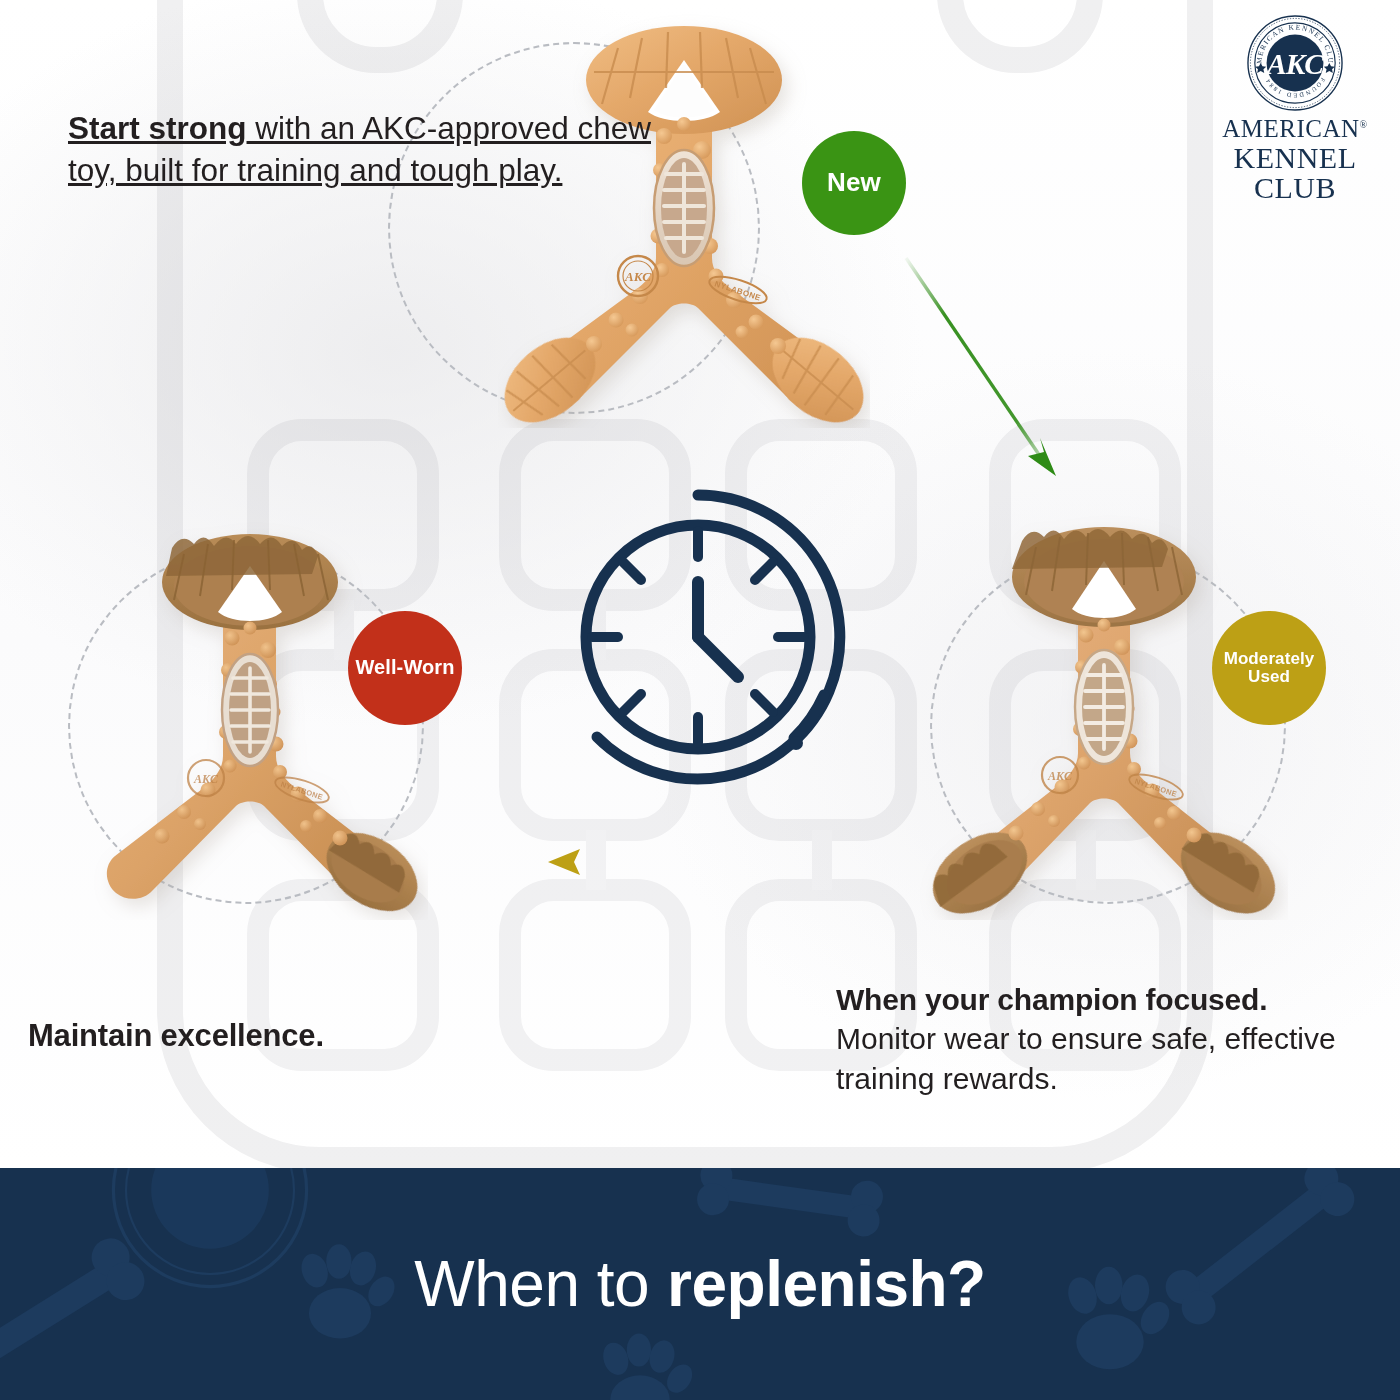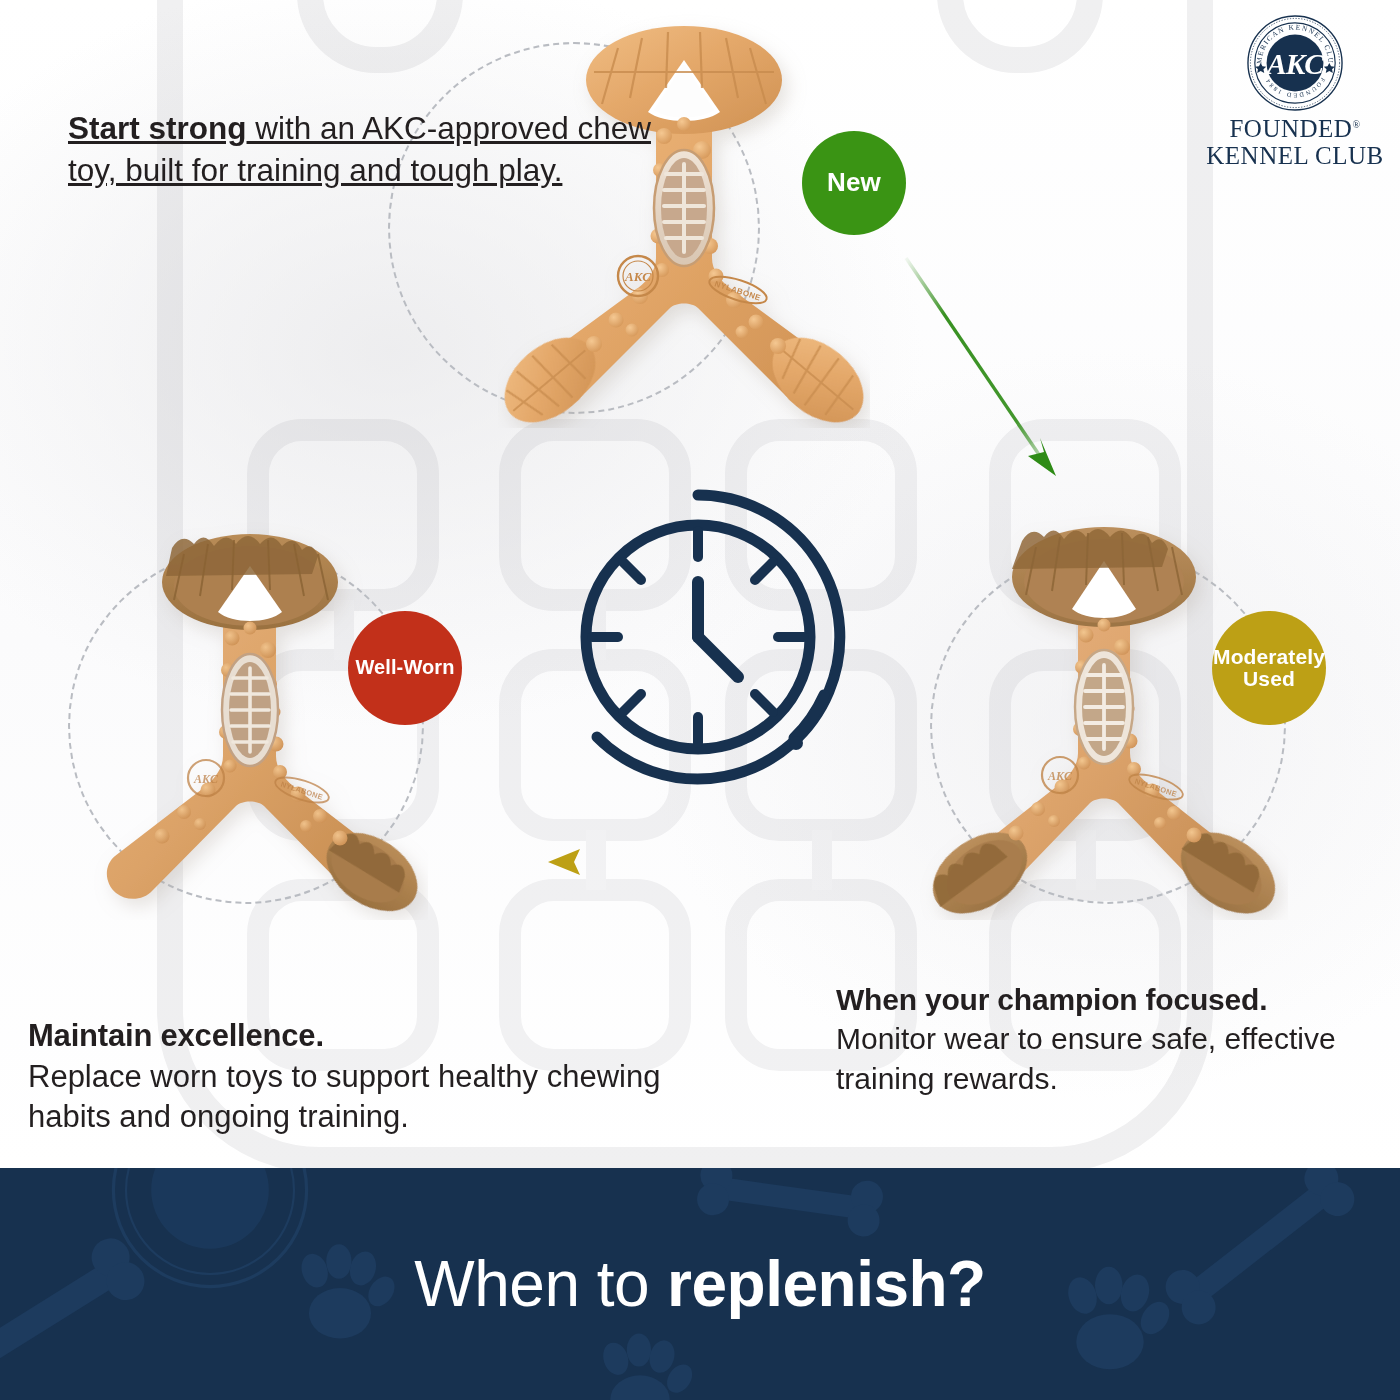--- a/index.html
+++ b/index.html
@@ -24,21 +24,21 @@
 
   
   .logo{position:absolute;right:16px;top:14px;width:178px;z-index:30;text-align:center;}
   .logo-seal{width:98px;height:98px;margin:0 auto;display:block;}
   .logo-wordmark{
     margin-top:4px;color:#17314f;letter-spacing:.5px;line-height:1.02;
     font-family:"Liberation Serif", serif;
   }
   .logo-l1{font-size:25px;font-weight:400;position:relative;display:inline-block;}
   .logo-l1 .reg{font-size:10px;vertical-align:super;}
-  .logo-l2{font-size:25px;font-weight:400;display:block;margin-top:1px;}
+  .logo-l2{font-size:30px;font-weight:400;display:block;margin-top:1px;}
 
   
   .copy{position:absolute;z-index:25;color:#231f20;}
   .copy .hl{font-weight:bold;}
   .copy-top{left:68px;top:108px;width:600px;font-size:31.5px;line-height:1.33;text-decoration:underline;}
   .copy-bl{left:28px;top:980px;width:710px;font-size:31px;line-height:1.31;margin-top:36px;}
   .copy-br{left:836px;top:980px;width:545px;font-size:30px;line-height:1.31;}
   .copy-head{font-weight:bold;font-size:1em;display:block;letter-spacing:-.2px;}
   .copy-body{display:block;}
 
@@ -48,21 +48,21 @@
   .dcircle{position:absolute;border:2px dashed #b9bcc2;border-radius:50%;z-index:10;background:transparent;}
 
   
   .badge{
     position:absolute;border-radius:50%;z-index:26;
     display:flex;align-items:center;justify-content:center;text-align:center;
     color:#fff;font-weight:bold;line-height:1.06;
   }
   .badge-new{left:802px;top:131px;width:104px;height:104px;background:#3a9414;font-size:26px;letter-spacing:.2px;}
   .badge-well{left:348px;top:611px;width:114px;height:114px;background:#c2301a;font-size:20px;letter-spacing:.1px;}
-  .badge-mod{left:1212px;top:611px;width:114px;height:114px;background:#bda015;font-size:21px;letter-spacing:.1px;padding:0 6px;box-sizing:border-box;}
+  .badge-mod{left:1212px;top:611px;width:114px;height:114px;background:#bda015;font-size:17px;letter-spacing:.1px;padding:0 6px;box-sizing:border-box;}
 
   
   .clock{position:absolute;left:548px;top:487px;width:300px;height:300px;z-index:20;}
 
   
   .arrow-layer{position:absolute;inset:0;width:1400px;height:1400px;z-index:22;pointer-events:none;}
 
   
   .banner{
     position:absolute;left:0;top:1168px;width:1400px;height:232px;
@@ -128,21 +128,21 @@
       <text font-family="Liberation Serif, serif" font-size="6.3" fill="#17314f" letter-spacing="1.9">
         <textPath href="#arcBot" startOffset="50%" text-anchor="middle">FOUNDED 1884</textPath>
       </text>
       <text x="50" y="61" text-anchor="middle" font-family="Liberation Serif, serif" font-style="italic" font-size="30" font-weight="bold" fill="#ffffff" letter-spacing="-1">AKC</text>
       <g fill="#17314f">
         <path d="M15 50 l1.8 3.4 3.8.4-2.8 2.6.8 3.7-3.6-1.9-3.6 1.9.8-3.7-2.8-2.6 3.8-.4z"></path>
         <path d="M85 50 l1.8 3.4 3.8.4-2.8 2.6.8 3.7-3.6-1.9-3.6 1.9.8-3.7-2.8-2.6 3.8-.4z"></path>
       </g>
     </svg>
     <div class="logo-wordmark">
-      <span class="logo-l1"><span>FOUNDED</span><span class="reg">®</span></span>
+      <span class="logo-l1"><span>AMERICAN</span><span class="reg">®</span></span>
       <span class="logo-l2">KENNEL CLUB</span>
     </div>
   </div>
 
   <div class="dcircle" style="left:388px;top:42px;width:368px;height:368px;"></div>
   <div class="dcircle" style="left:68px;top:548px;width:352px;height:352px;"></div>
   <div class="dcircle" style="left:930px;top:548px;width:352px;height:352px;"></div>
 
   <div class="toy-wrap" style="left:498px;top:8px;width:372px;height:420px;">
     <svg class="toy-svg" viewBox="0 0 372 420">
@@ -519,21 +519,20 @@
       <path d="M548 862 L580 849 L574 862 L580 875 Z" fill="#bda015"></path>
     </g>
   </svg>
 
   <div class="copy copy-top">
     <span class="hl">Start strong</span><span> with an AKC-approved chew toy, built for training and tough play.</span>
   </div>
 
   <div class="copy copy-bl">
     <span class="copy-head">Maintain excellence.</span>
-    <span class="copy-body">Replace worn toys to support healthy chewing habits and ongoing training.</span>
   </div>
 
   <div class="copy copy-br">
     <span class="copy-head">When your champion focused.</span>
     <span class="copy-body">Monitor wear to ensure safe, effective training rewards.</span>
   </div>
 
   <div class="badge badge-new">
     <span>New</span>
   </div>

